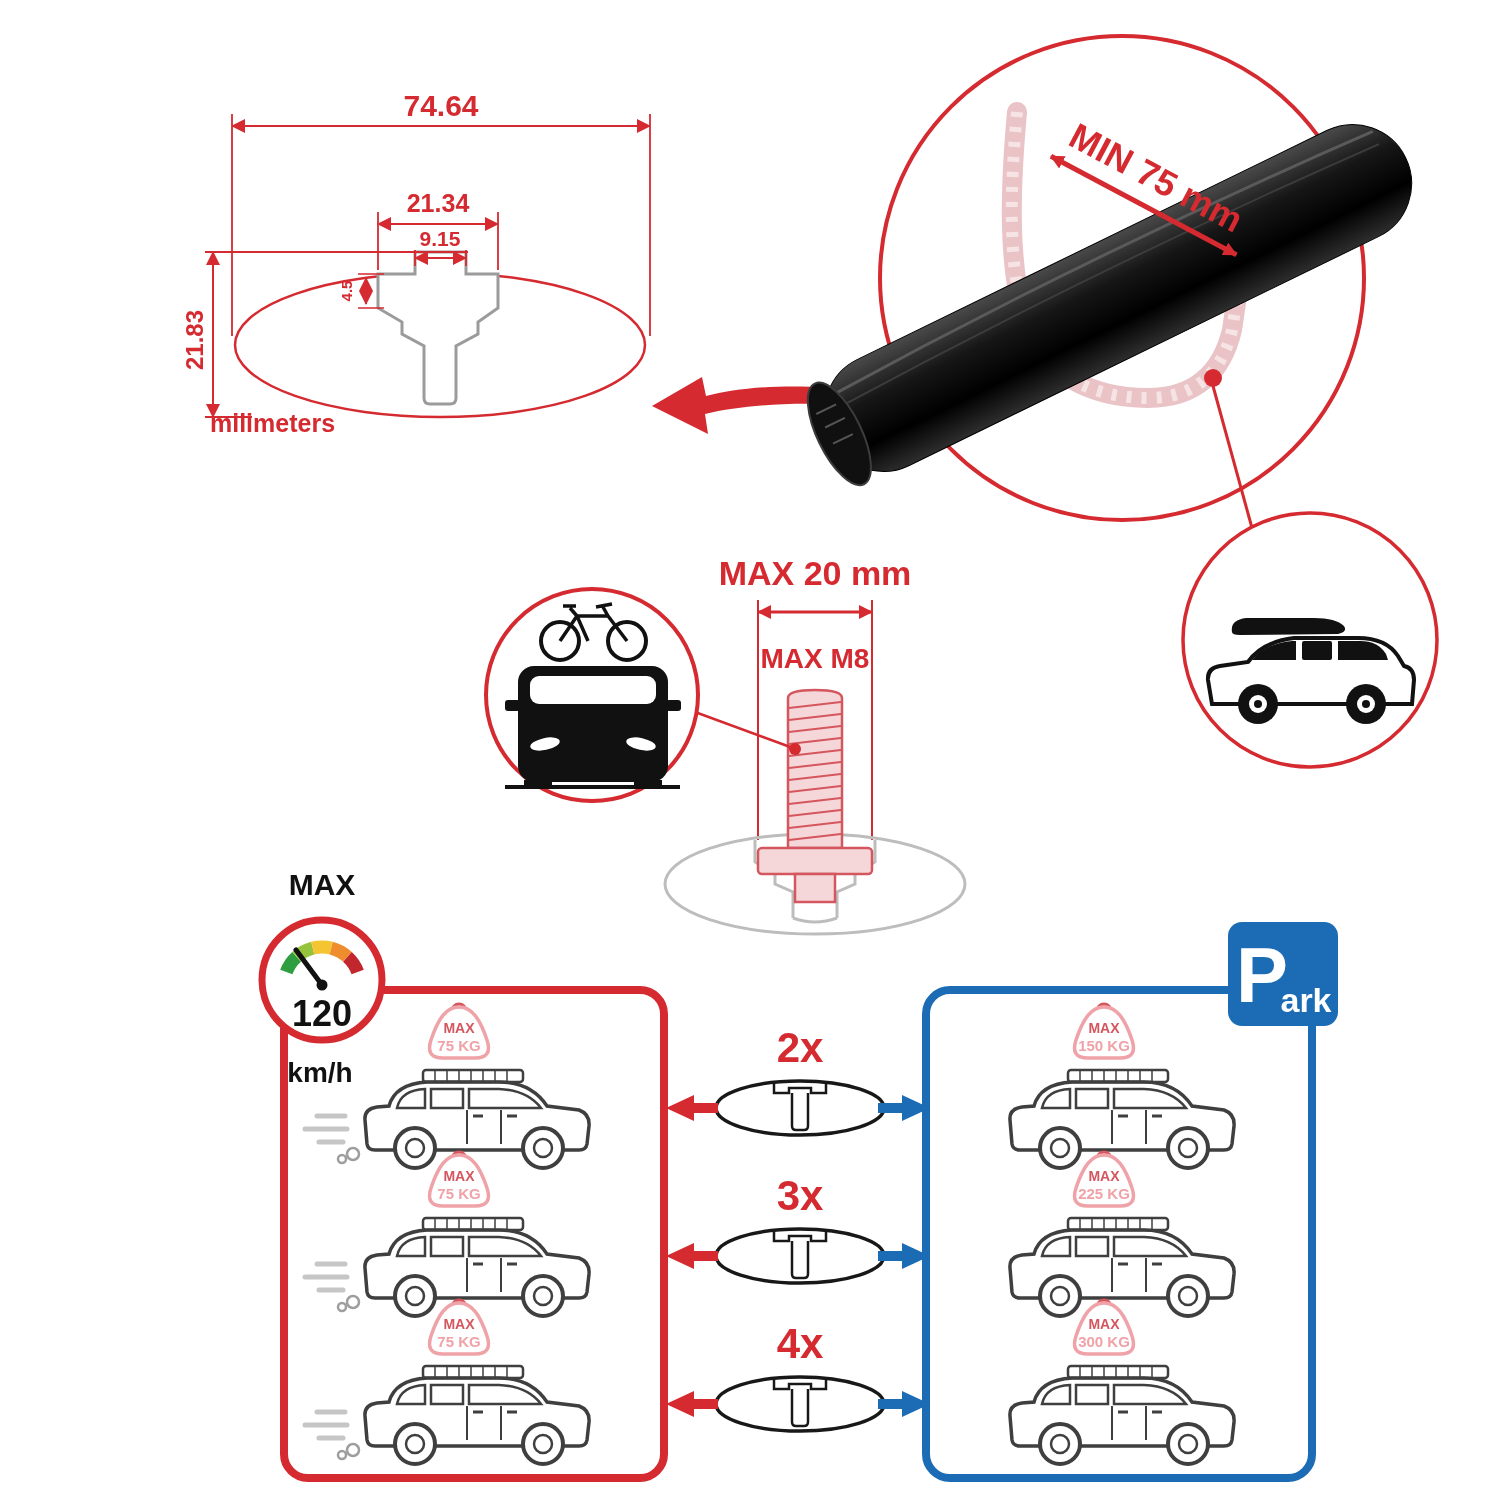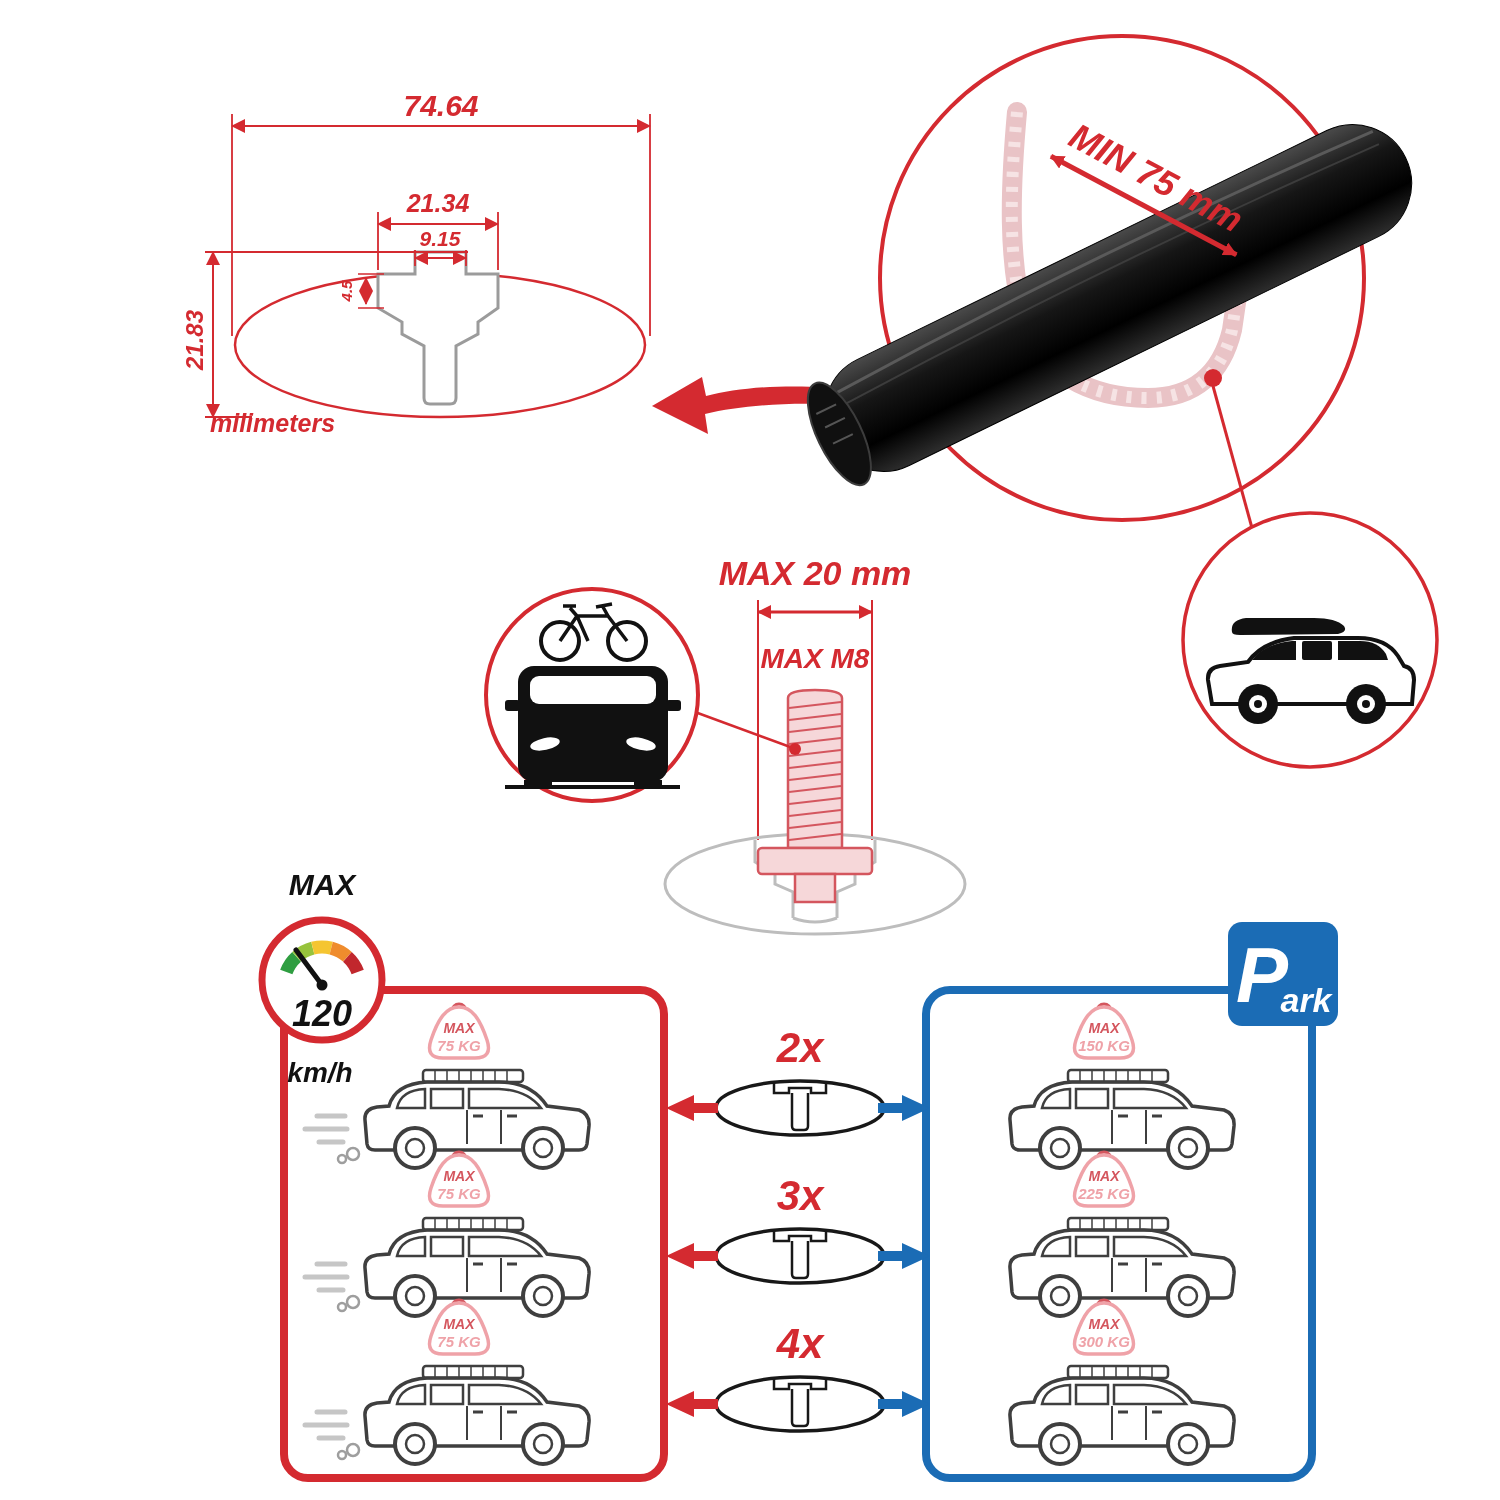--- a/index.html
+++ b/index.html
@@ -1,16 +1,16 @@
 <!DOCTYPE html>
 <html><head>
 <meta charset="utf-8">
 <style>
   html,body{margin:0;padding:0;background:#ffffff;}
-  .stage{position:relative;width:1500px;height:1500px;overflow:hidden;background:#fff;font-family:"Liberation Sans",sans-serif;font-style:italic;}
+  .stage{position:relative;width:1500px;height:1500px;overflow:hidden;background:#fff;font-family:"Liberation Sans",sans-serif;}
   svg{position:absolute;left:0;top:0;}
   text{font-family:"Liberation Sans",sans-serif;}
   .dimtxt{fill:#d42a30;font-weight:bold;}
   .blktxt{fill:#111;font-weight:bold;}
 </style>
 </head>
 <body>
 
 <div class="stage">
 <svg width="1500" height="1500" viewBox="0 0 1500 1500">

